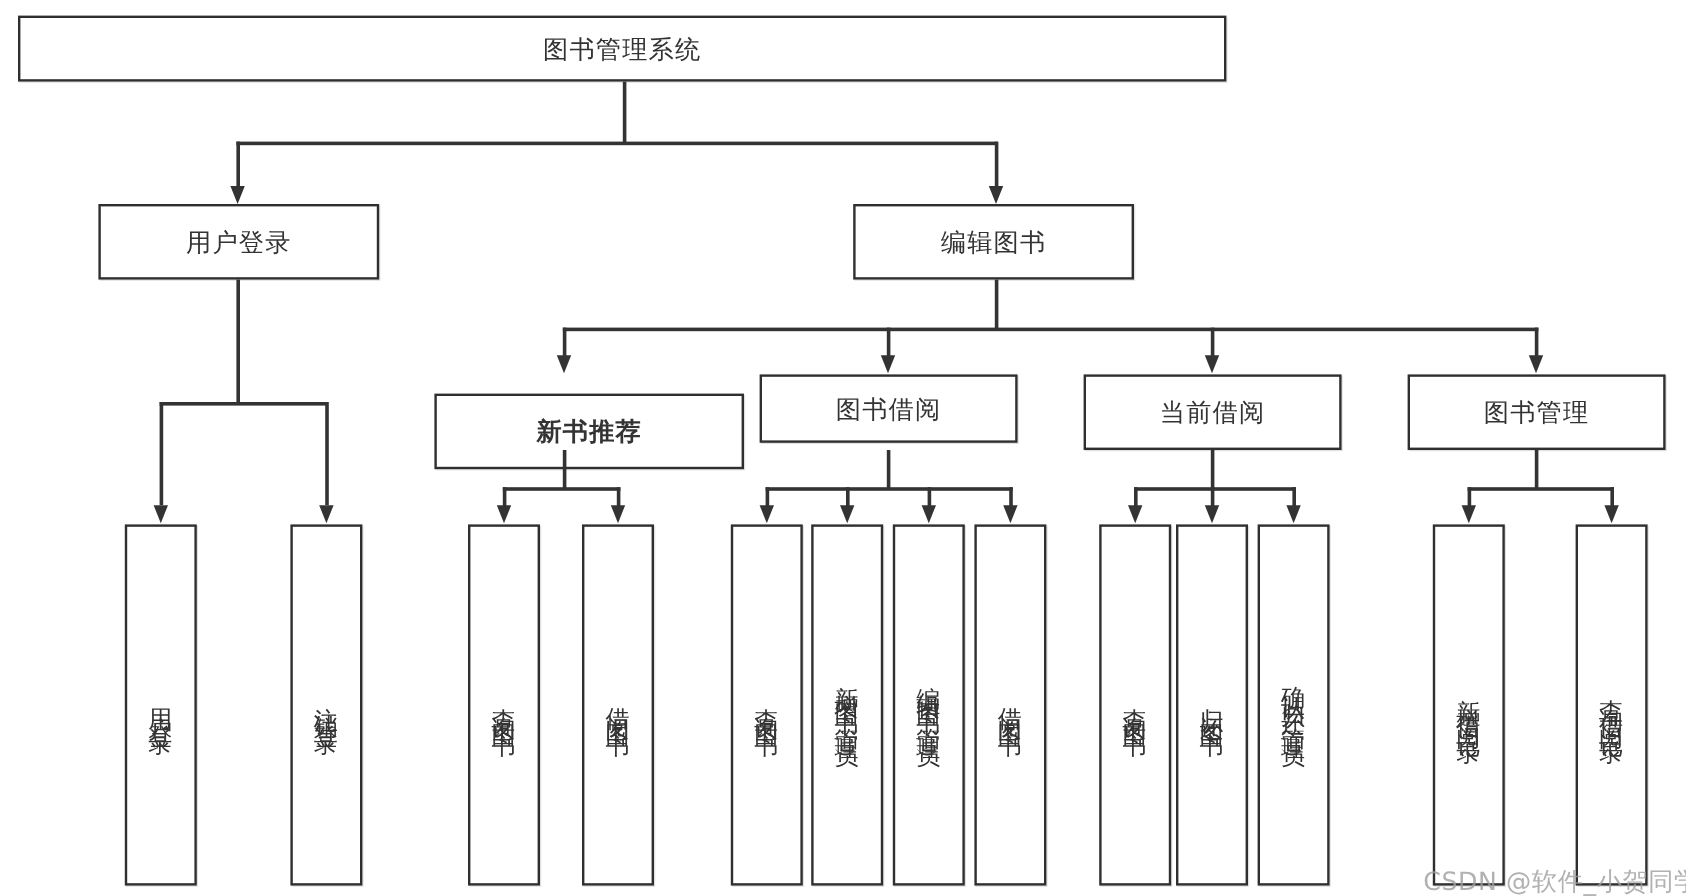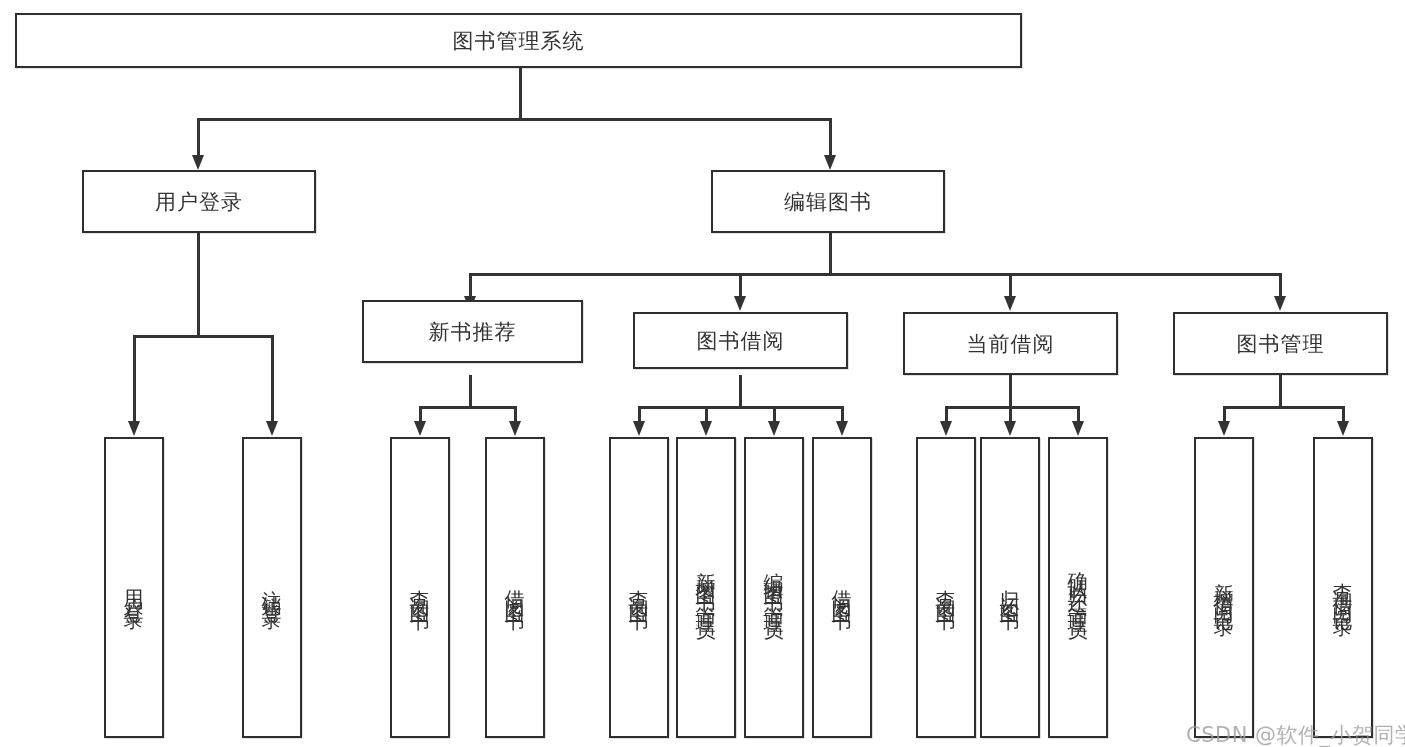--- a/index.html
+++ b/index.html
@@ -115,21 +115,21 @@
   <div class="hline" style="left:469px; top:273px; width:813px;"></div>
   <div class="vline" style="left:469px; top:273px; height:24px;"></div>
   <div class="arrow" style="left:463.5px; top:296px;"></div>
   <div class="vline" style="left:739px; top:273px; height:24px;"></div>
   <div class="arrow" style="left:733.5px; top:296px;"></div>
   <div class="vline" style="left:1009px; top:273px; height:24px;"></div>
   <div class="arrow" style="left:1003.5px; top:296px;"></div>
   <div class="vline" style="left:1279px; top:273px; height:24px;"></div>
   <div class="arrow" style="left:1273.5px; top:296px;"></div>
 
-  <div class="box" style="left:362px; top:300px; width:221px; height:63px;">
+  <div class="box" style="left:362px; top:328px; width:258px; height:63px;font-weight:bold;">
     <span class="hlabel">新书推荐</span>
   </div>
   <div class="box" style="left:633px; top:312px; width:215px; height:57px;">
     <span class="hlabel">图书借阅</span>
   </div>
   <div class="box" style="left:903px; top:312px; width:215px; height:63px;">
     <span class="hlabel">当前借阅</span>
   </div>
   <div class="box" style="left:1173px; top:312px; width:215px; height:63px;">
     <span class="hlabel">图书管理</span>

